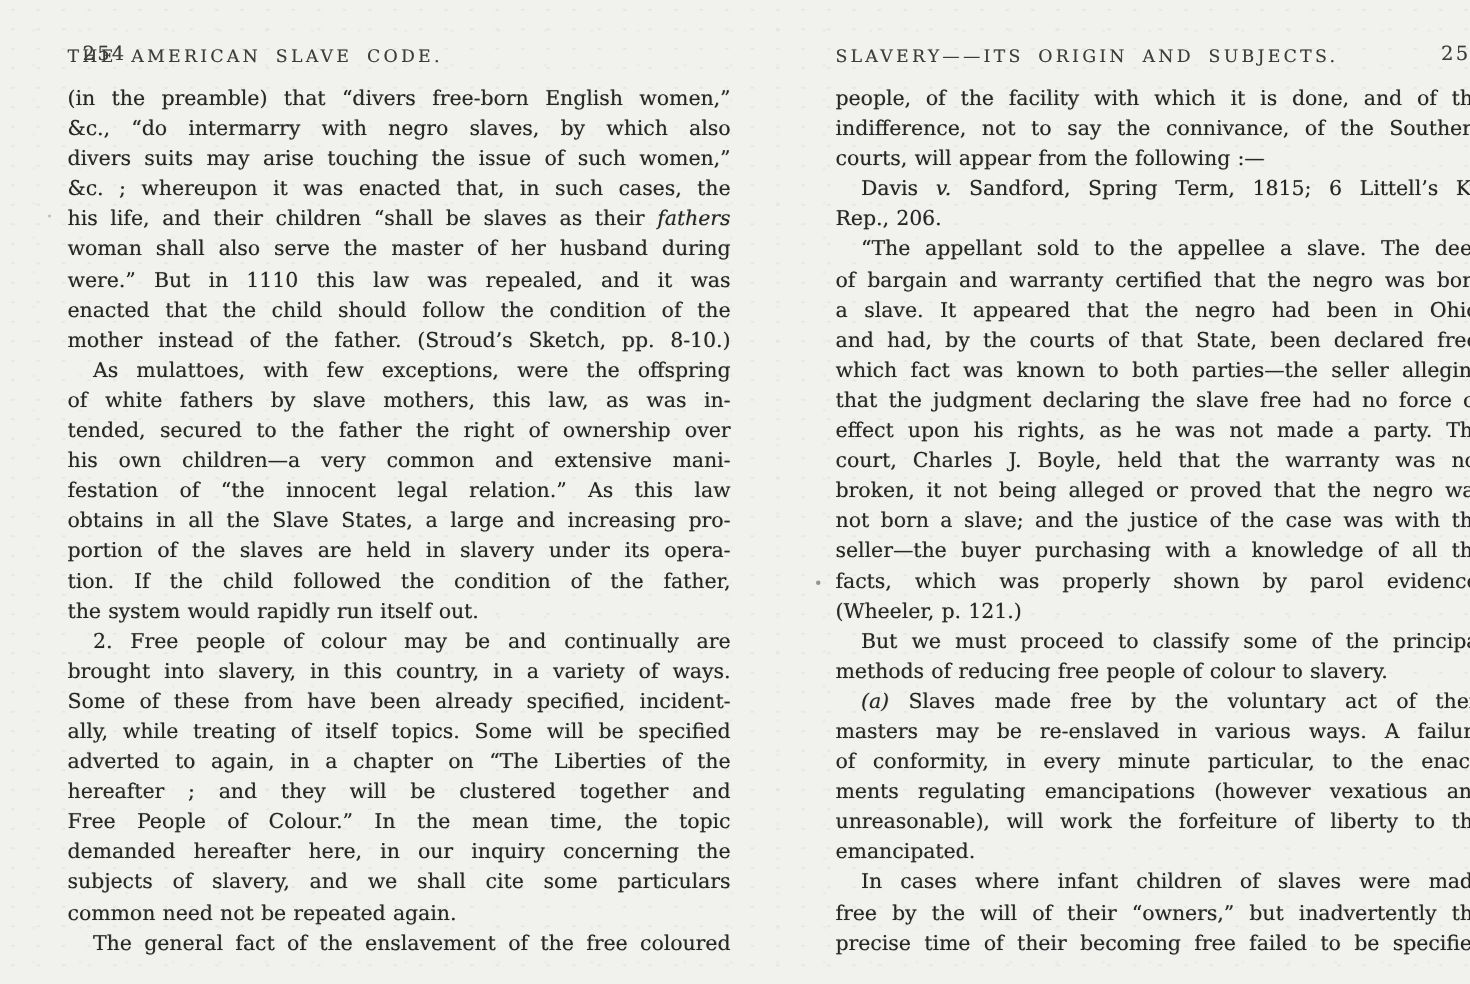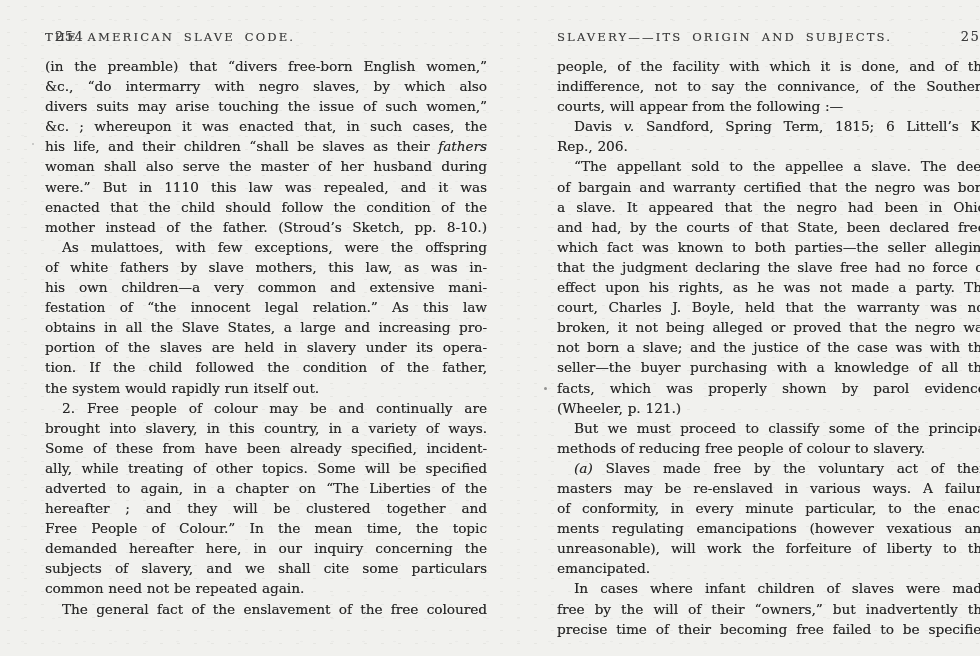--- a/index.html
+++ b/index.html
@@ -52,30 +52,31 @@
       <div class="line">&amp;c., “do intermarry with negro slaves, by which also</div>
       <div class="line">divers suits may arise touching the issue of such women,”</div>
       <div class="line">&amp;c. ; whereupon it was enacted that, in such cases, the</div>
       <div class="line">his life, and their children “shall be slaves as their <i>fathers</i></div>
       <div class="line">woman shall also serve the master of her husband during</div>
       <div class="line">were.” But in 1110 this law was repealed, and it was</div>
       <div class="line">enacted that the child should follow the condition of the</div>
       <div class="line">mother instead of the father. (Stroud’s Sketch, pp. 8-10.)</div>
       <div class="line in">As mulattoes, with few exceptions, were the offspring</div>
       <div class="line">of white fathers by slave mothers, this law, as was in-</div>
+      <div class="line">tended, secured to the father the right of ownership over</div>
       <div class="line">his own children—a very common and extensive mani-</div>
       <div class="line">festation of “the innocent legal relation.” As this law</div>
       <div class="line">obtains in all the Slave States, a large and increasing pro-</div>
       <div class="line">portion of the slaves are held in slavery under its opera-</div>
       <div class="line">tion. If the child followed the condition of the father,</div>
       <div class="line end">the system would rapidly run itself out.</div>
       <div class="line in">2. Free people of colour may be and continually are</div>
       <div class="line">brought into slavery, in this country, in a variety of ways.</div>
       <div class="line">Some of these from have been already specified, incident-</div>
-      <div class="line">ally, while treating of other topics. Some will be specified</div>
+      <div class="line">ally, while treating of itself topics. Some will be specified</div>
       <div class="line">adverted to again, in a chapter on “The Liberties of the</div>
       <div class="line">hereafter ; and they will be clustered together and</div>
       <div class="line">Free People of Colour.” In the mean time, the topic</div>
       <div class="line">demanded hereafter here, in our inquiry concerning the</div>
       <div class="line">subjects of slavery, and we shall cite some particulars</div>
       <div class="line end">common need not be repeated again.</div>
       <div class="line in">The general fact of the enslavement of the free coloured</div>
     </div>
 </div>
 

